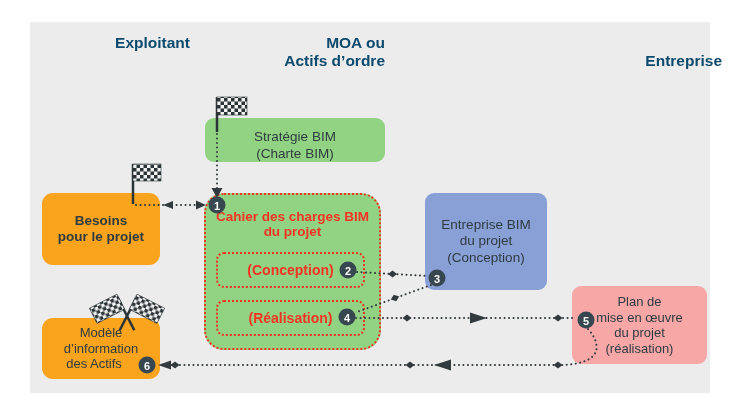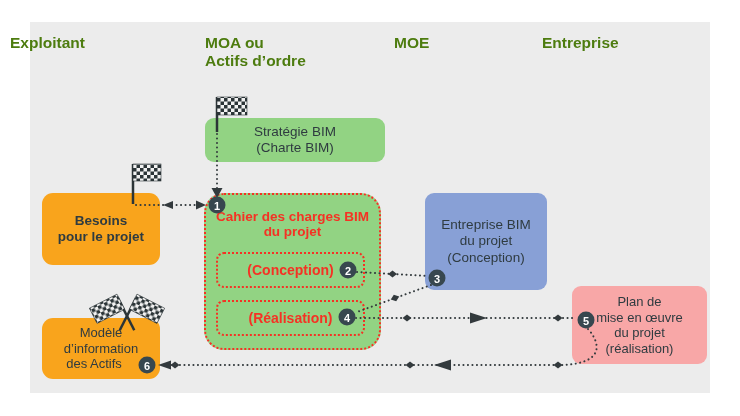--- a/index.html
+++ b/index.html
@@ -3,22 +3,22 @@
 <meta charset="utf-8">
 <style>
   html,body{margin:0;padding:0;background:#ffffff;}
   .canvas{
     position:relative;width:740px;height:416px;background:#ffffff;
     font-family:"Liberation Sans",sans-serif;overflow:hidden;
     -webkit-font-smoothing:antialiased;
   }
   .panel{position:absolute;left:30px;top:22px;width:680px;height:371px;background:#ececec;}
   .col-header{
-    position:absolute;top:34px;width:180px;text-align:left;
-    font-weight:bold;font-size:15.5px;line-height:18px;color:#4d7c0f;
+    position:absolute;top:34px;width:180px;text-align:right;
+    font-weight:bold;font-size:15.5px;line-height:18px;color:#0c4a6e;
   }
   .box{
     position:absolute;border-radius:9px;color:#2f3b40;
     font-size:13.5px;line-height:16.5px;text-align:center;
     display:flex;flex-direction:column;justify-content:center;align-items:center;
     box-sizing:border-box;
   }
   .box-green{background:#92d383;}
   .box-orange{background:#f9a41c;border-radius:11px;}
   .box-blue{background:#88a0d6;}
@@ -54,28 +54,25 @@
 <div class="canvas">
   <div class="panel"></div>
 
   <div class="col-header" style="left:10px;">
     <span>Exploitant</span>
   </div>
   <div class="col-header" style="left:205px;">
     <div>MOA ou</div>
     <div>Actifs d’ordre</div>
   </div>
-  <div class="col-header" style="left:394px;">
-    <span>MOE</span>
-  </div>
-  <div class="col-header" style="left:542px;">
+  <div class="col-header" style="left:542px;margin-top:18px;">
     <span>Entreprise</span>
   </div>
 
-  <div class="box box-green" style="left:205px;top:118px;width:180px;height:44px;">
+  <div class="box box-green" style="left:205px;top:118px;width:180px;height:44px;justify-content:flex-end;">
     <div>Stratégie BIM</div>
     <div>(Charte BIM)</div>
   </div>
 
   <div class="box box-orange" style="left:42px;top:193px;width:118px;height:72px;font-weight:bold;">
     <div>Besoins</div>
     <div>pour le projet</div>
   </div>
 
   <div class="box-cahier">

